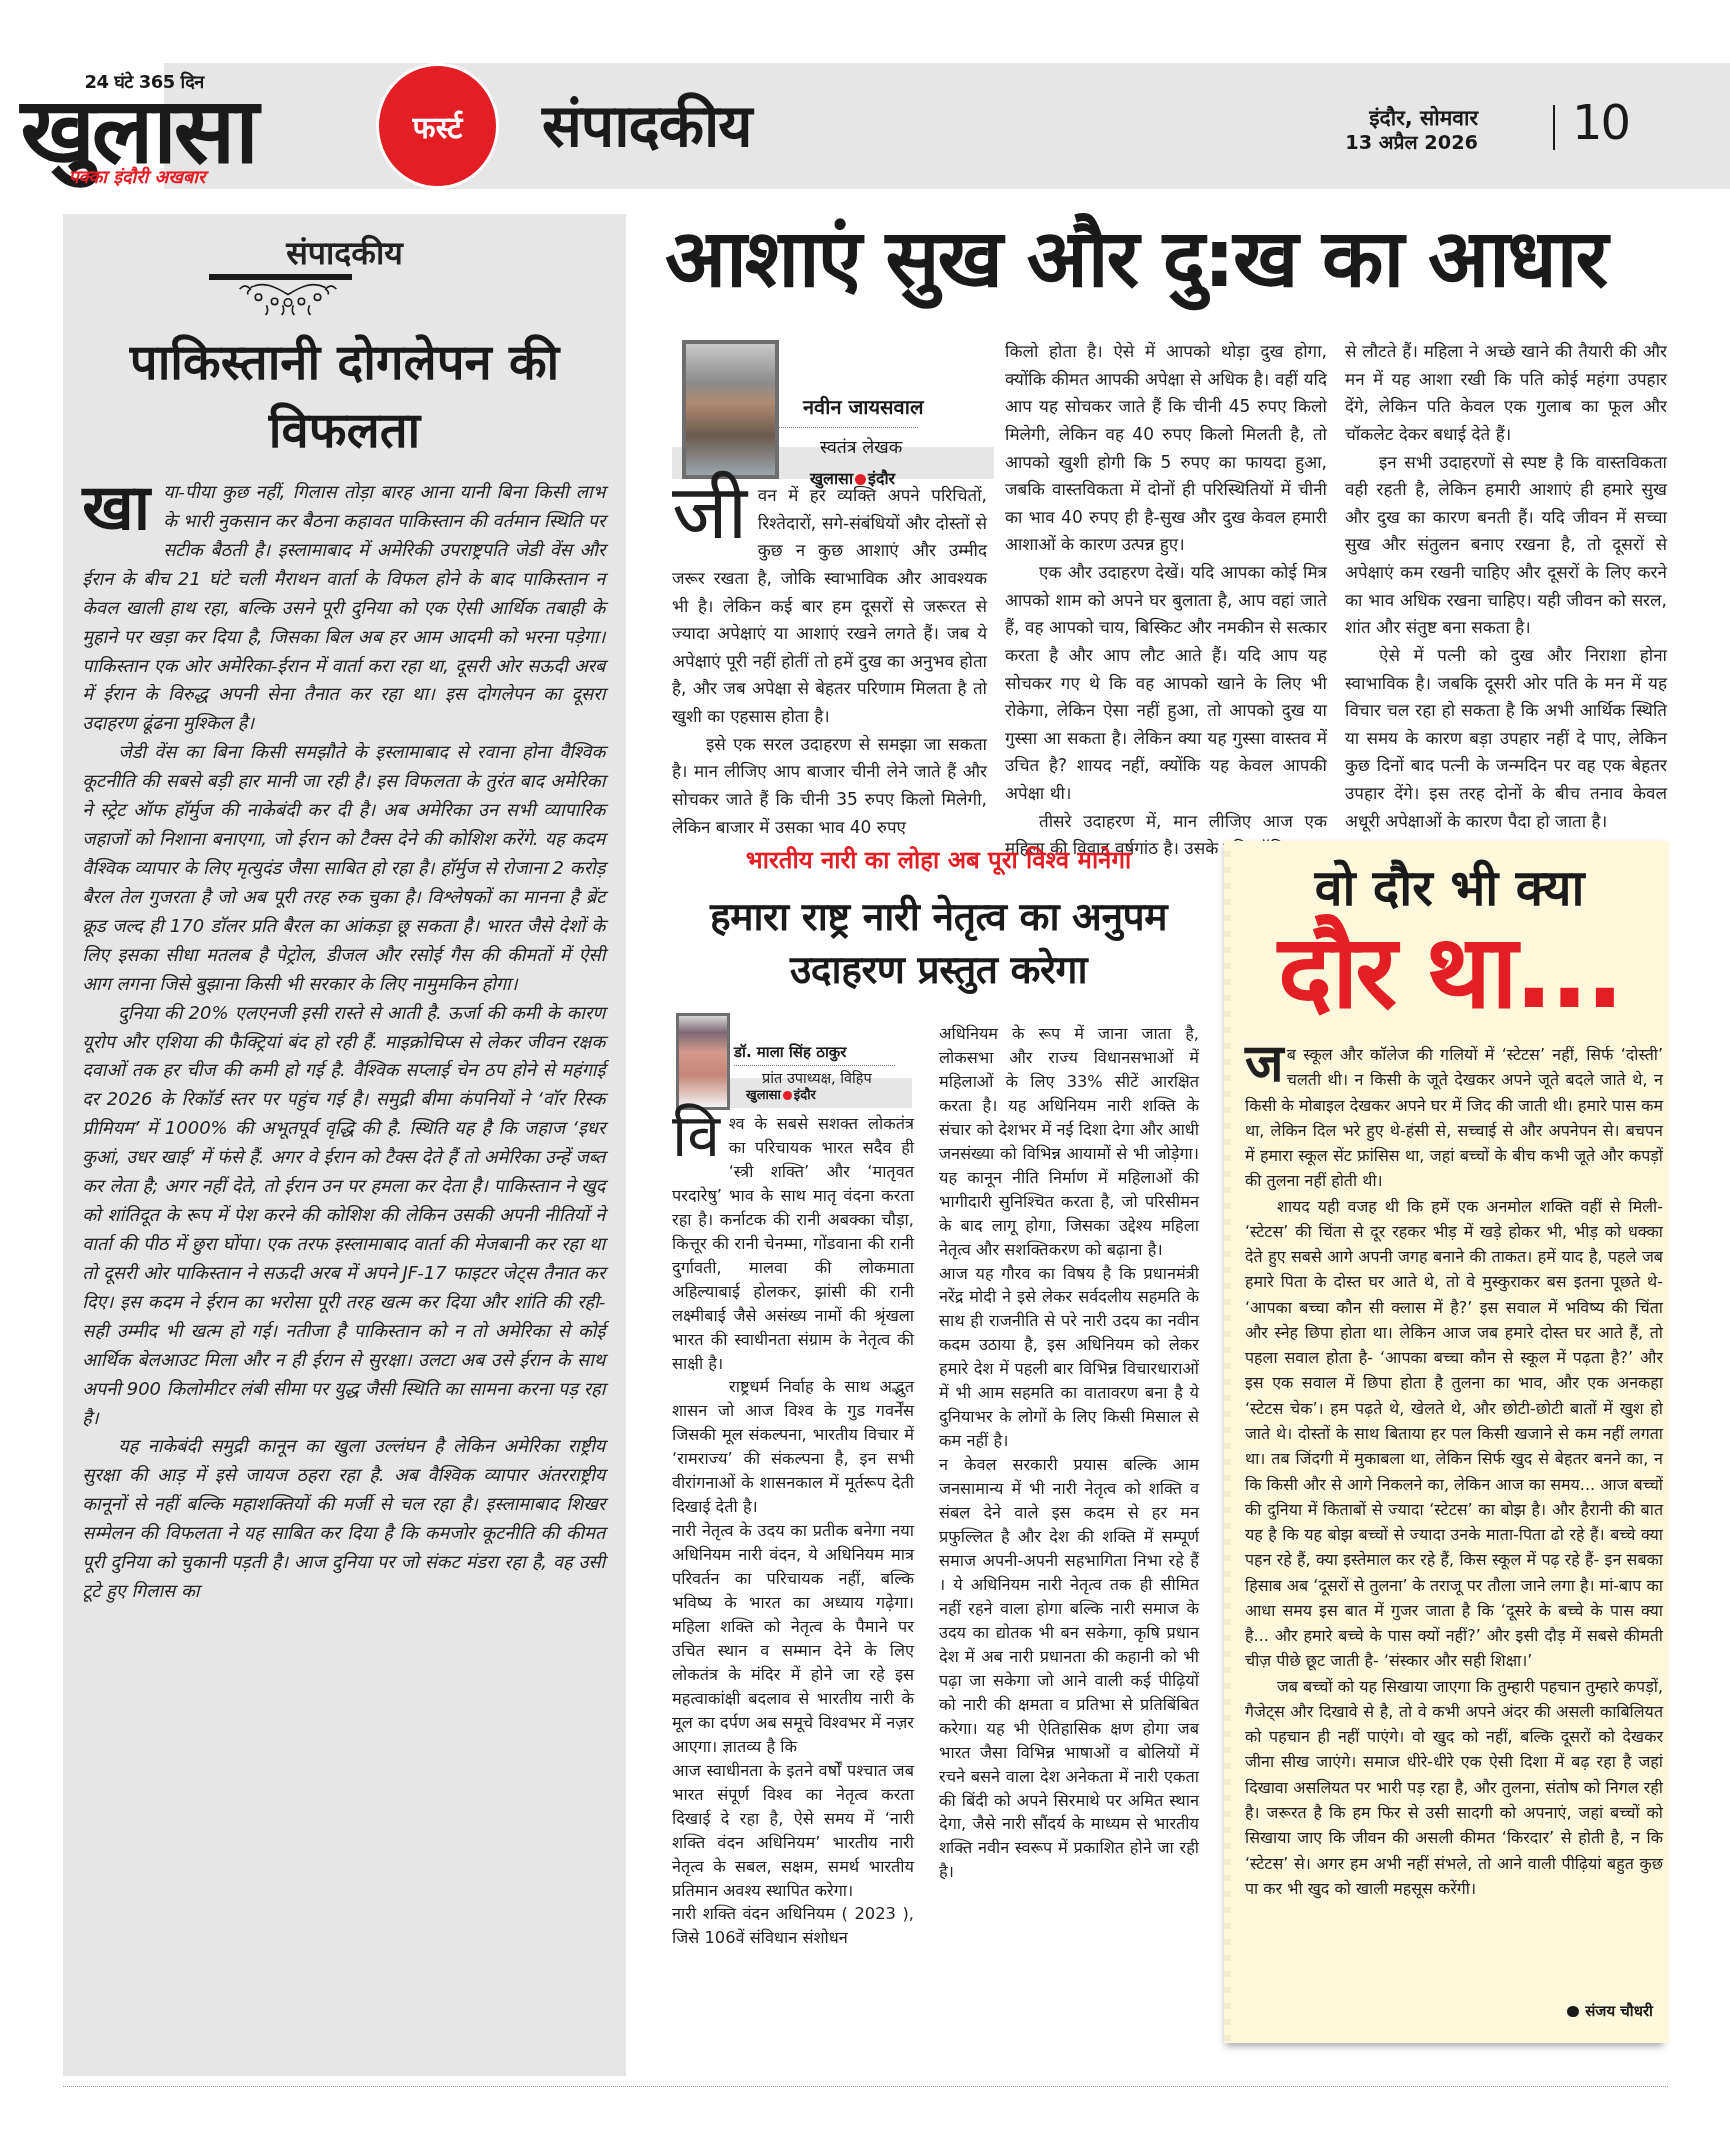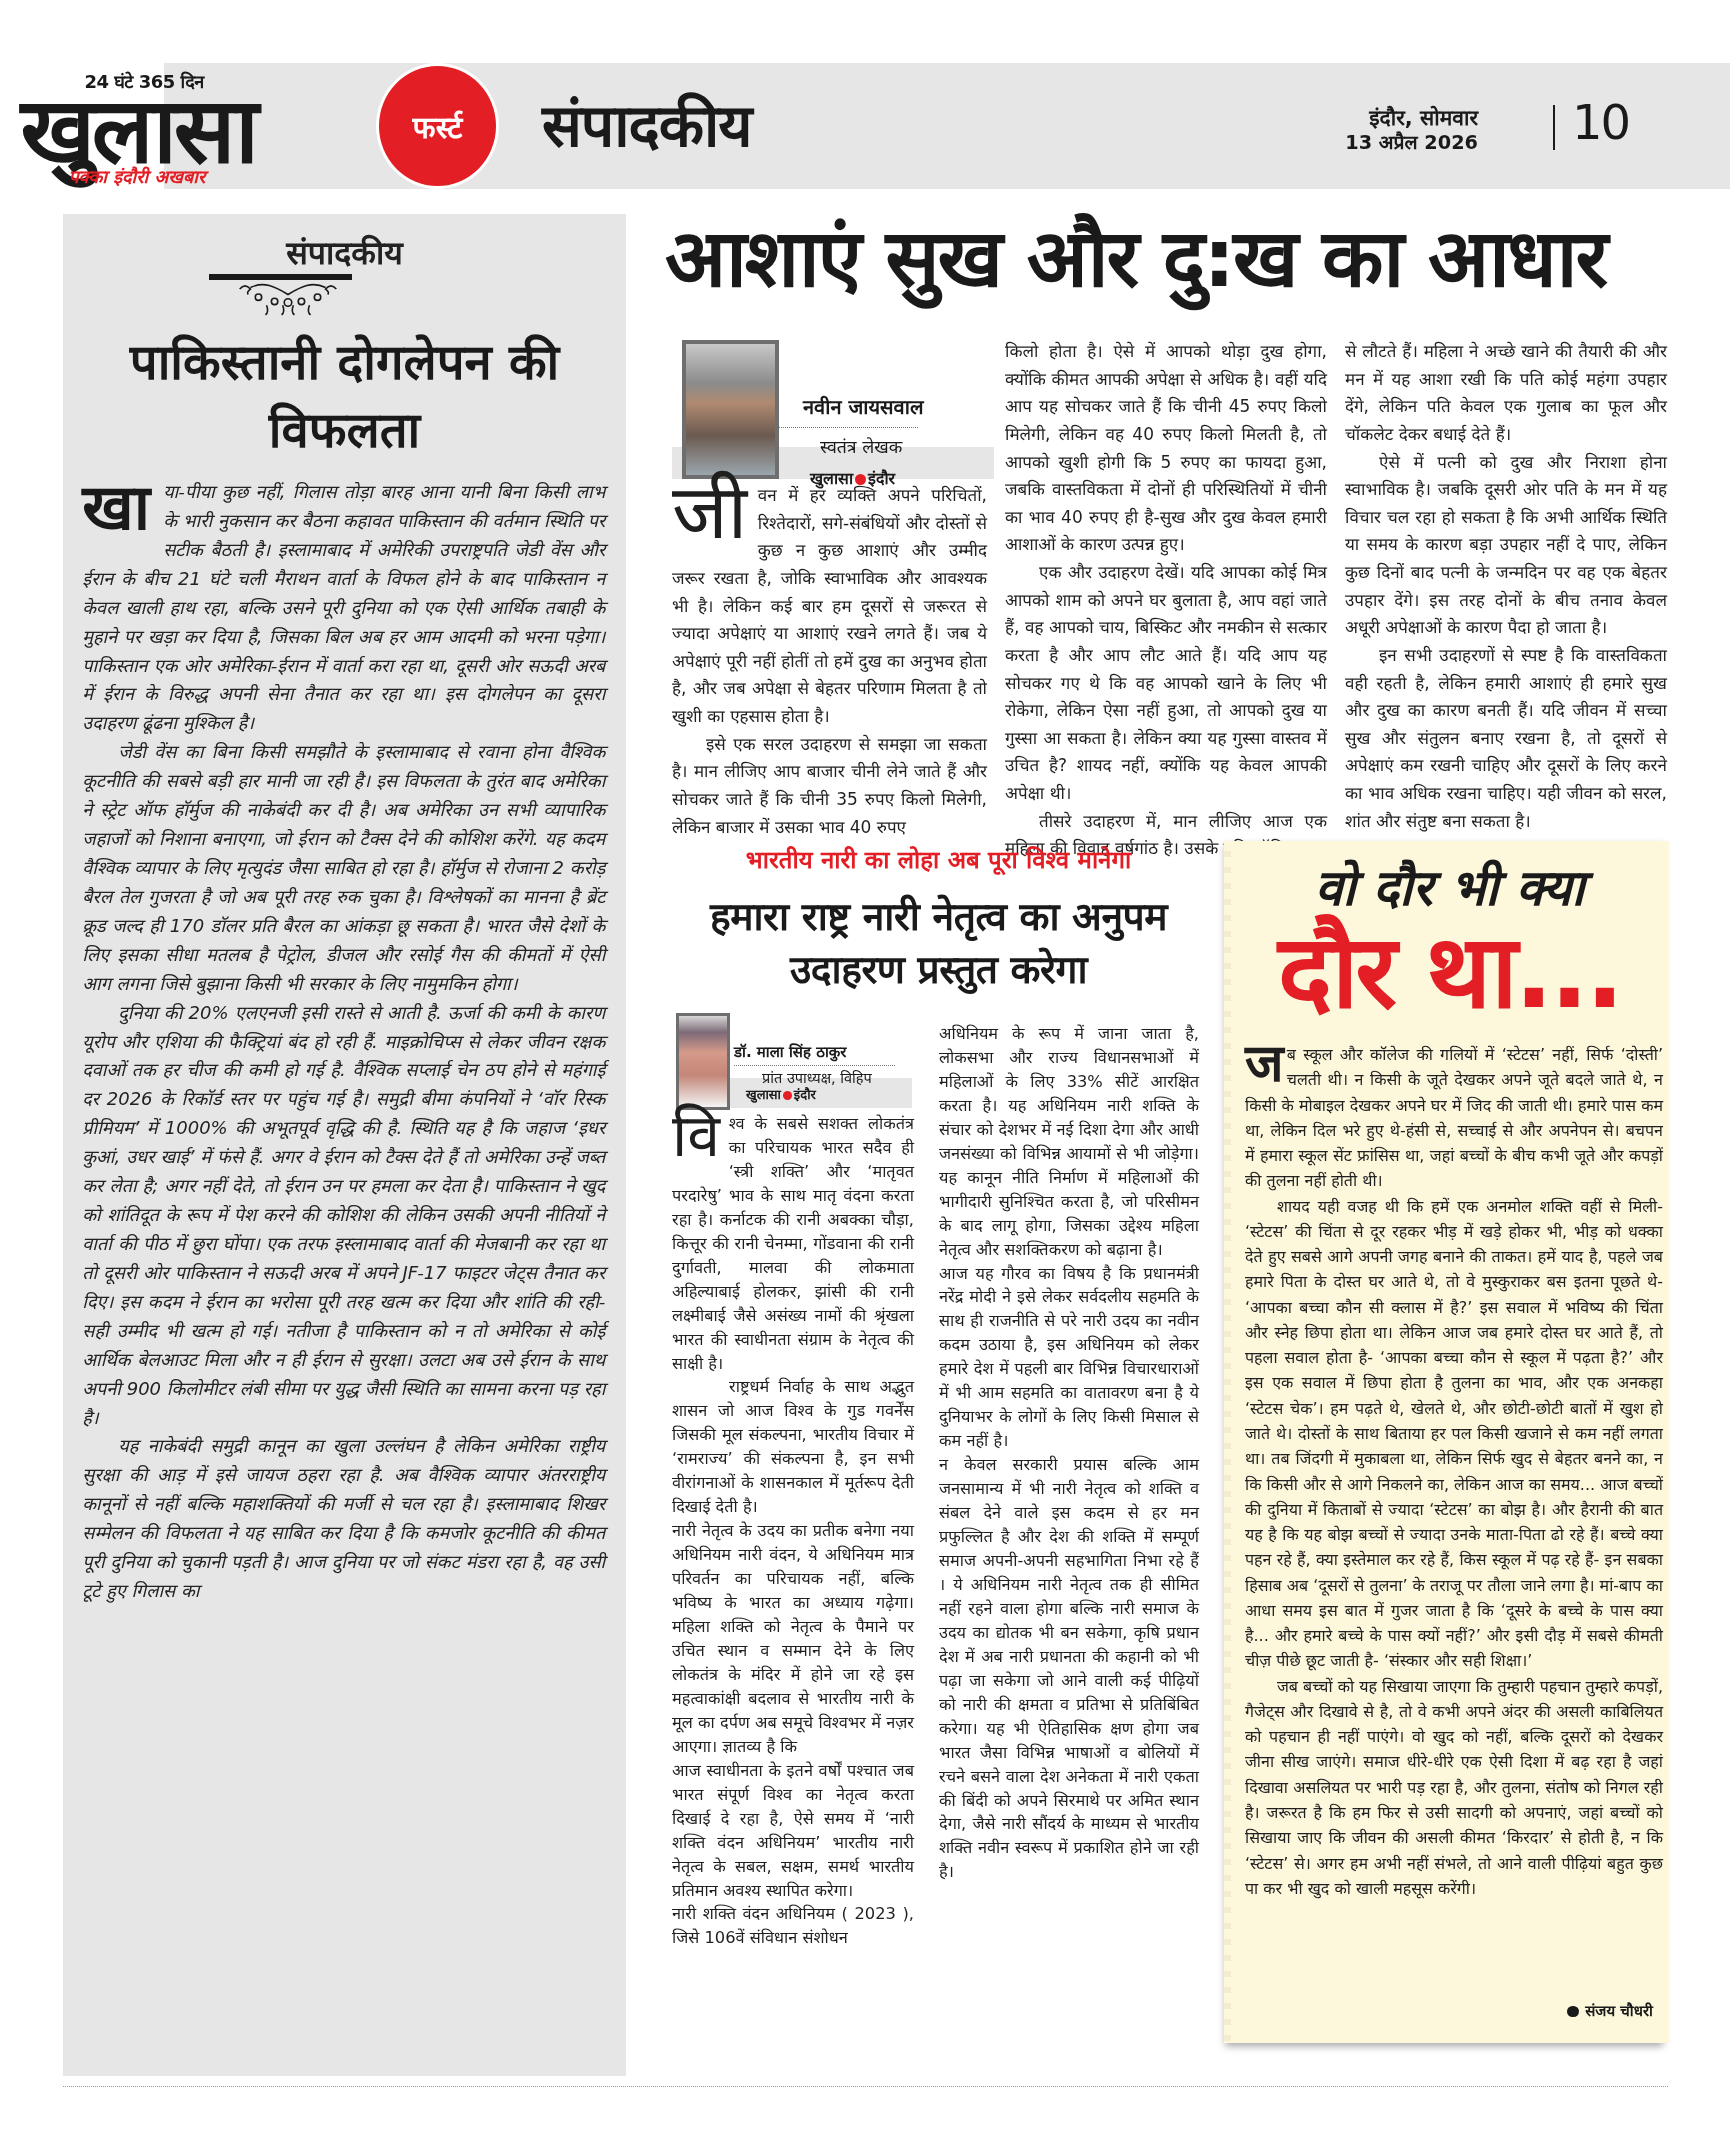--- a/index.html
+++ b/index.html
@@ -70,21 +70,21 @@
   .col-e { left: 939px; top: 1022px; width: 260px; font-size: 16.3px; line-height: 1.47; }
   .dropcap-2 { float: left; font-size: 59px; line-height: 0.82; margin: 0 8.6px 0 0; }
   .col-d p, .col-e p { text-indent: 0; }
   .col-d p.ind { text-indent: 3.5em; }
 
   
   .nostalgia { position: absolute; left: 1230px; top: 841px; width: 439px; height: 1202px; background: #fdf7dc;
                box-shadow: -5.4px 4.3px 7.5px rgba(0,0,0,0.35); }
   .nostalgia::before { content:""; position:absolute; left:-6.4px; top:0; width:7.5px; height:100%;
                background: repeating-linear-gradient(180deg, #fdf7dc 0 9.7px, #f3ecd0 9.7px 16px); }
-  .nos-title1 { position: absolute; left: 0; width: 100%; top: 10.7px; text-align: center; font-size: 50px; font-weight: bold; font-style: italic; color: #1a1a1a; white-space: nowrap; }
+  .nos-title1 { position: absolute; left: 0; width: 100%; top: 10.7px; text-align: center; font-size: 50px; font-weight: bold; color: #1a1a1a; white-space: nowrap; }
   .nos-title2 { position: absolute; left: 0; width: 100%; top: 75px; text-align: center; font-size: 102px; font-weight: bold; color: #e31e24; white-space: nowrap; letter-spacing: -3.2px; line-height: 1.1; }
   .nos-body { position: absolute; left: 15px; top: 201px; width: 418px; font-size: 16px; line-height: 1.58; text-align: justify; color: #1f1f1f; }
   .nos-body p { text-indent: 2em; }
   .nos-body p.noind { text-indent: 0; }
   .dropcap-nos { float: left; font-size: 52px; line-height: 0.82; font-weight: bold; margin: 0 3.2px 0 0; }
   .nos-sign { position: absolute; right: 16px; top: 1159px; font-size: 15px; font-weight: bold; white-space: nowrap; }
   .nos-sign .bullet { display: inline-block; width: 11.8px; height: 11.8px; border-radius: 50%; background: #1a1a1a; margin-right: 6.4px; vertical-align: middle; }
 
   .bottom-rule { position: absolute; left: 63px; top: 2086px; width: 1605px; border-top: 1.1px dotted #999; }
 </style>
@@ -157,22 +157,22 @@
   <p class="noind"><span class="dropcap-main">जी</span><span>वन में हर व्यक्ति अपने परिचितों, रिश्तेदारों, सगे-संबंधियों और दोस्तों से कुछ न कुछ आशाएं और उम्मीद जरूर रखता है, जोकि स्वाभाविक और आवश्यक भी है। लेकिन कई बार हम दूसरों से जरूरत से ज्यादा अपेक्षाएं या आशाएं रखने लगते हैं। जब ये अपेक्षाएं पूरी नहीं होतीं तो हमें दुख का अनुभव होता है, और जब अपेक्षा से बेहतर परिणाम मिलता है तो खुशी का एहसास होता है।</span></p>
   <p>इसे एक सरल उदाहरण से समझा जा सकता है। मान लीजिए आप बाजार चीनी लेने जाते हैं और सोचकर जाते हैं कि चीनी 35 रुपए किलो मिलेगी, लेकिन बाजार में उसका भाव 40 रुपए</p>
 </div>
 <div class="article-col col-b">
   <p class="noind">किलो होता है। ऐसे में आपको थोड़ा दुख होगा, क्योंकि कीमत आपकी अपेक्षा से अधिक है। वहीं यदि आप यह सोचकर जाते हैं कि चीनी 45 रुपए किलो मिलेगी, लेकिन वह 40 रुपए किलो मिलती है, तो आपको खुशी होगी कि 5 रुपए का फायदा हुआ, जबकि वास्तविकता में दोनों ही परिस्थितियों में चीनी का भाव 40 रुपए ही है-सुख और दुख केवल हमारी आशाओं के कारण उत्पन्न हुए।</p>
   <p>एक और उदाहरण देखें। यदि आपका कोई मित्र आपको शाम को अपने घर बुलाता है, आप वहां जाते हैं, वह आपको चाय, बिस्किट और नमकीन से सत्कार करता है और आप लौट आते हैं। यदि आप यह सोचकर गए थे कि वह आपको खाने के लिए भी रोकेगा, लेकिन ऐसा नहीं हुआ, तो आपको दुख या गुस्सा आ सकता है। लेकिन क्या यह गुस्सा वास्तव में उचित है? शायद नहीं, क्योंकि यह केवल आपकी अपेक्षा थी।</p>
   <p>तीसरे उदाहरण में, मान लीजिए आज एक महिला की विवाह वर्षगांठ है। उसके पति ऑफिस</p>
 </div>
 <div class="article-col col-c">
   <p class="noind">से लौटते हैं। महिला ने अच्छे खाने की तैयारी की और मन में यह आशा रखी कि पति कोई महंगा उपहार देंगे, लेकिन पति केवल एक गुलाब का फूल और चॉकलेट देकर बधाई देते हैं।</p>
+  <p>इन सभी उदाहरणों से स्पष्ट है कि वास्तविकता वही रहती है, लेकिन हमारी आशाएं ही हमारे सुख और दुख का कारण बनती हैं। यदि जीवन में सच्चा सुख और संतुलन बनाए रखना है, तो दूसरों से अपेक्षाएं कम रखनी चाहिए और दूसरों के लिए करने का भाव अधिक रखना चाहिए। यही जीवन को सरल, शांत और संतुष्ट बना सकता है।</p>
   <p>ऐसे में पत्नी को दुख और निराशा होना स्वाभाविक है। जबकि दूसरी ओर पति के मन में यह विचार चल रहा हो सकता है कि अभी आर्थिक स्थिति या समय के कारण बड़ा उपहार नहीं दे पाए, लेकिन कुछ दिनों बाद पत्नी के जन्मदिन पर वह एक बेहतर उपहार देंगे। इस तरह दोनों के बीच तनाव केवल अधूरी अपेक्षाओं के कारण पैदा हो जाता है।</p>
-  <p>इन सभी उदाहरणों से स्पष्ट है कि वास्तविकता वही रहती है, लेकिन हमारी आशाएं ही हमारे सुख और दुख का कारण बनती हैं। यदि जीवन में सच्चा सुख और संतुलन बनाए रखना है, तो दूसरों से अपेक्षाएं कम रखनी चाहिए और दूसरों के लिए करने का भाव अधिक रखना चाहिए। यही जीवन को सरल, शांत और संतुष्ट बना सकता है।</p>
 </div>
 
 <div class="kicker-red">भारतीय नारी का लोहा अब पूरा विश्व मानेगा</div>
 <h2 class="headline2">हमारा राष्ट्र नारी नेतृत्व का अनुपम उदाहरण प्रस्तुत करेगा</h2>
 
 <div class="author2">
   <div class="author2-band"></div>
   <div class="author2-photo">
       <div class="inner"></div>
     </div>

